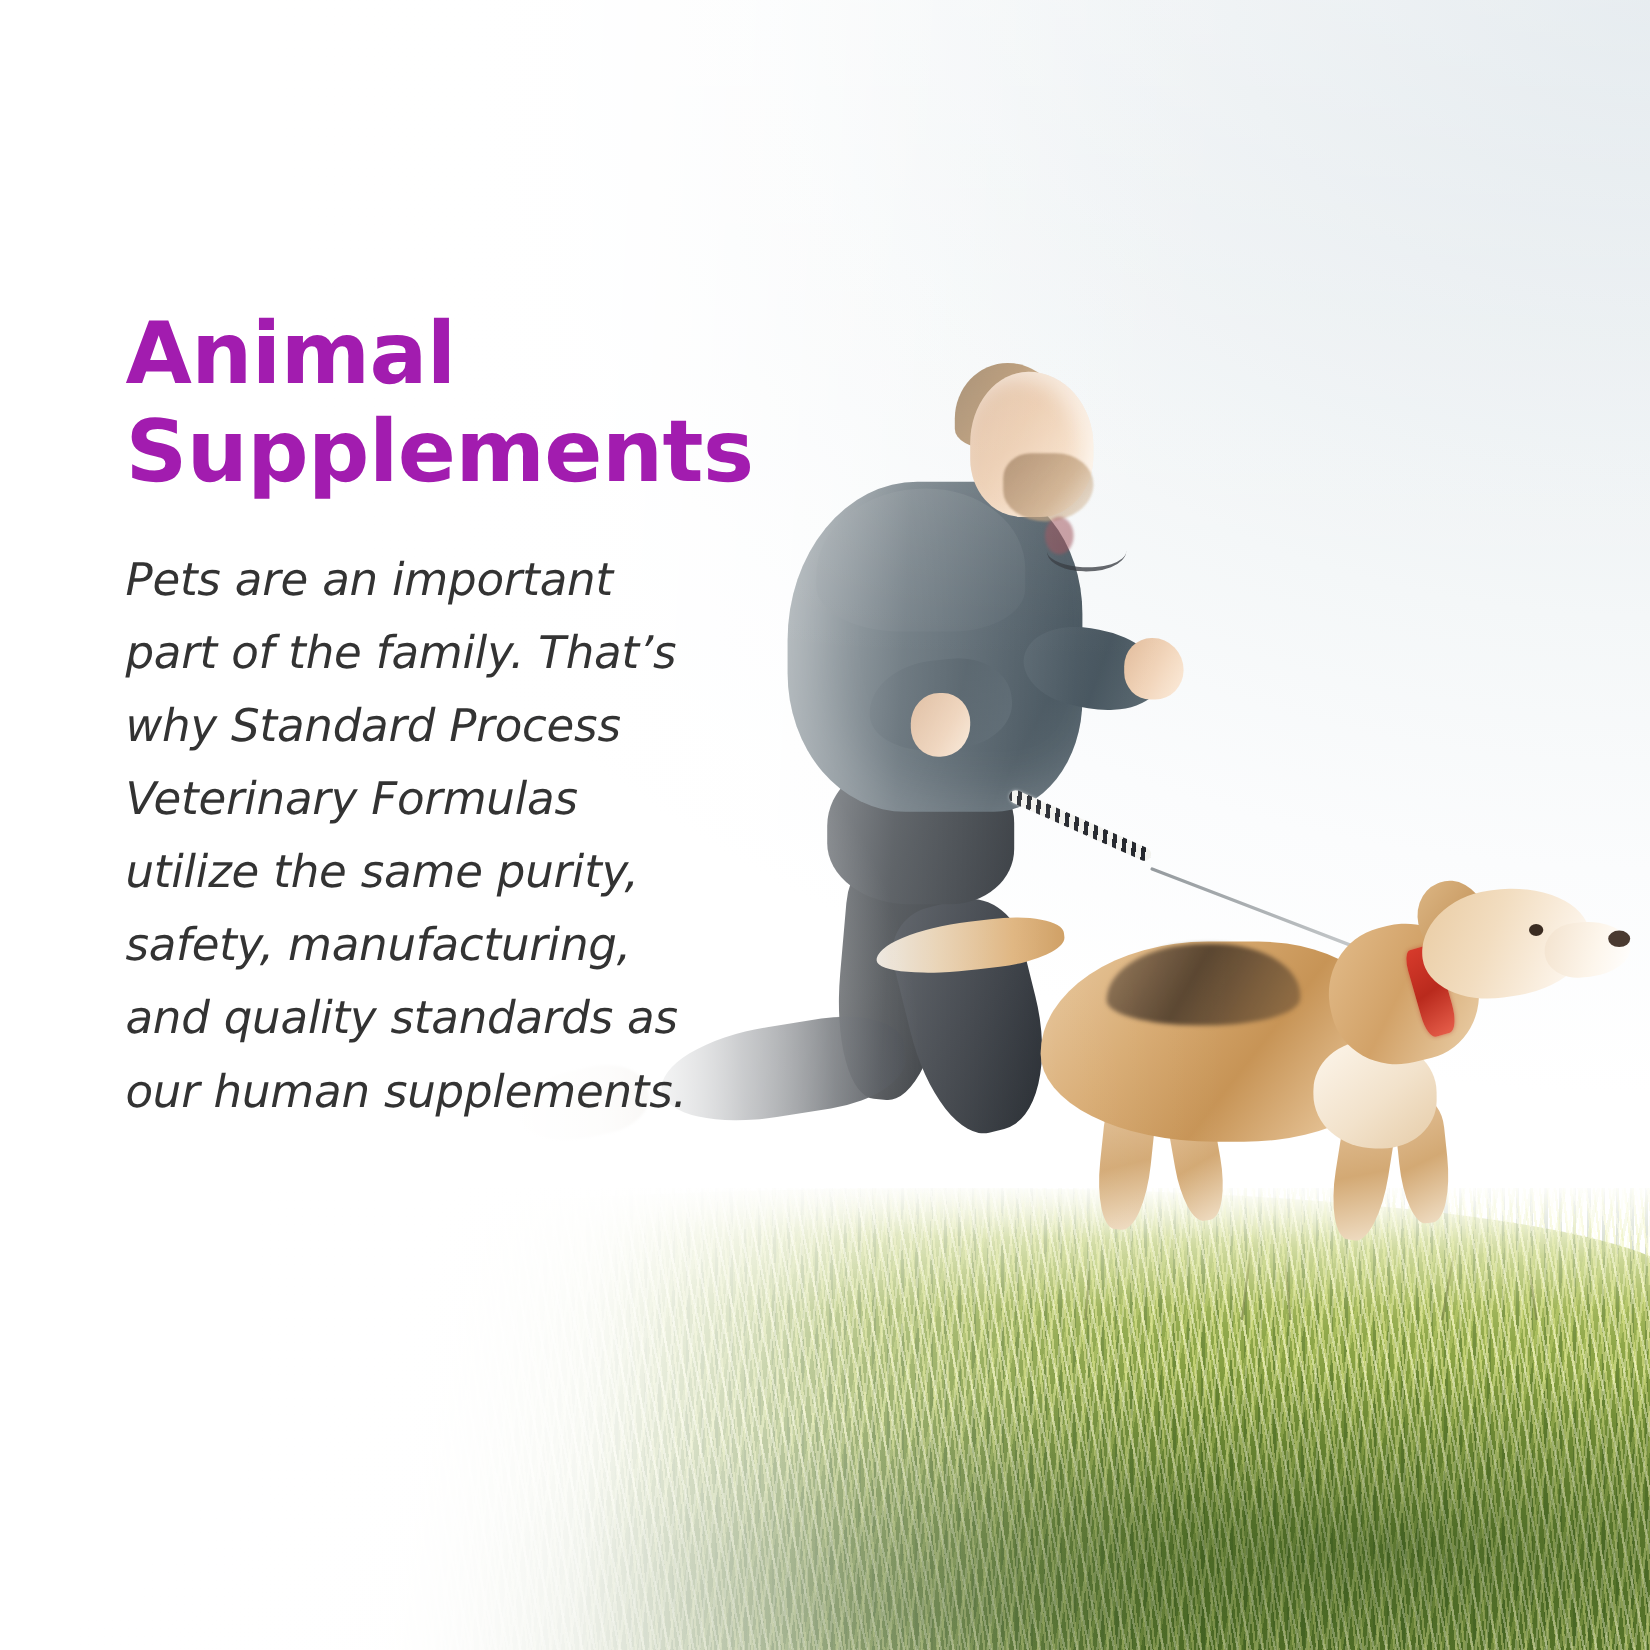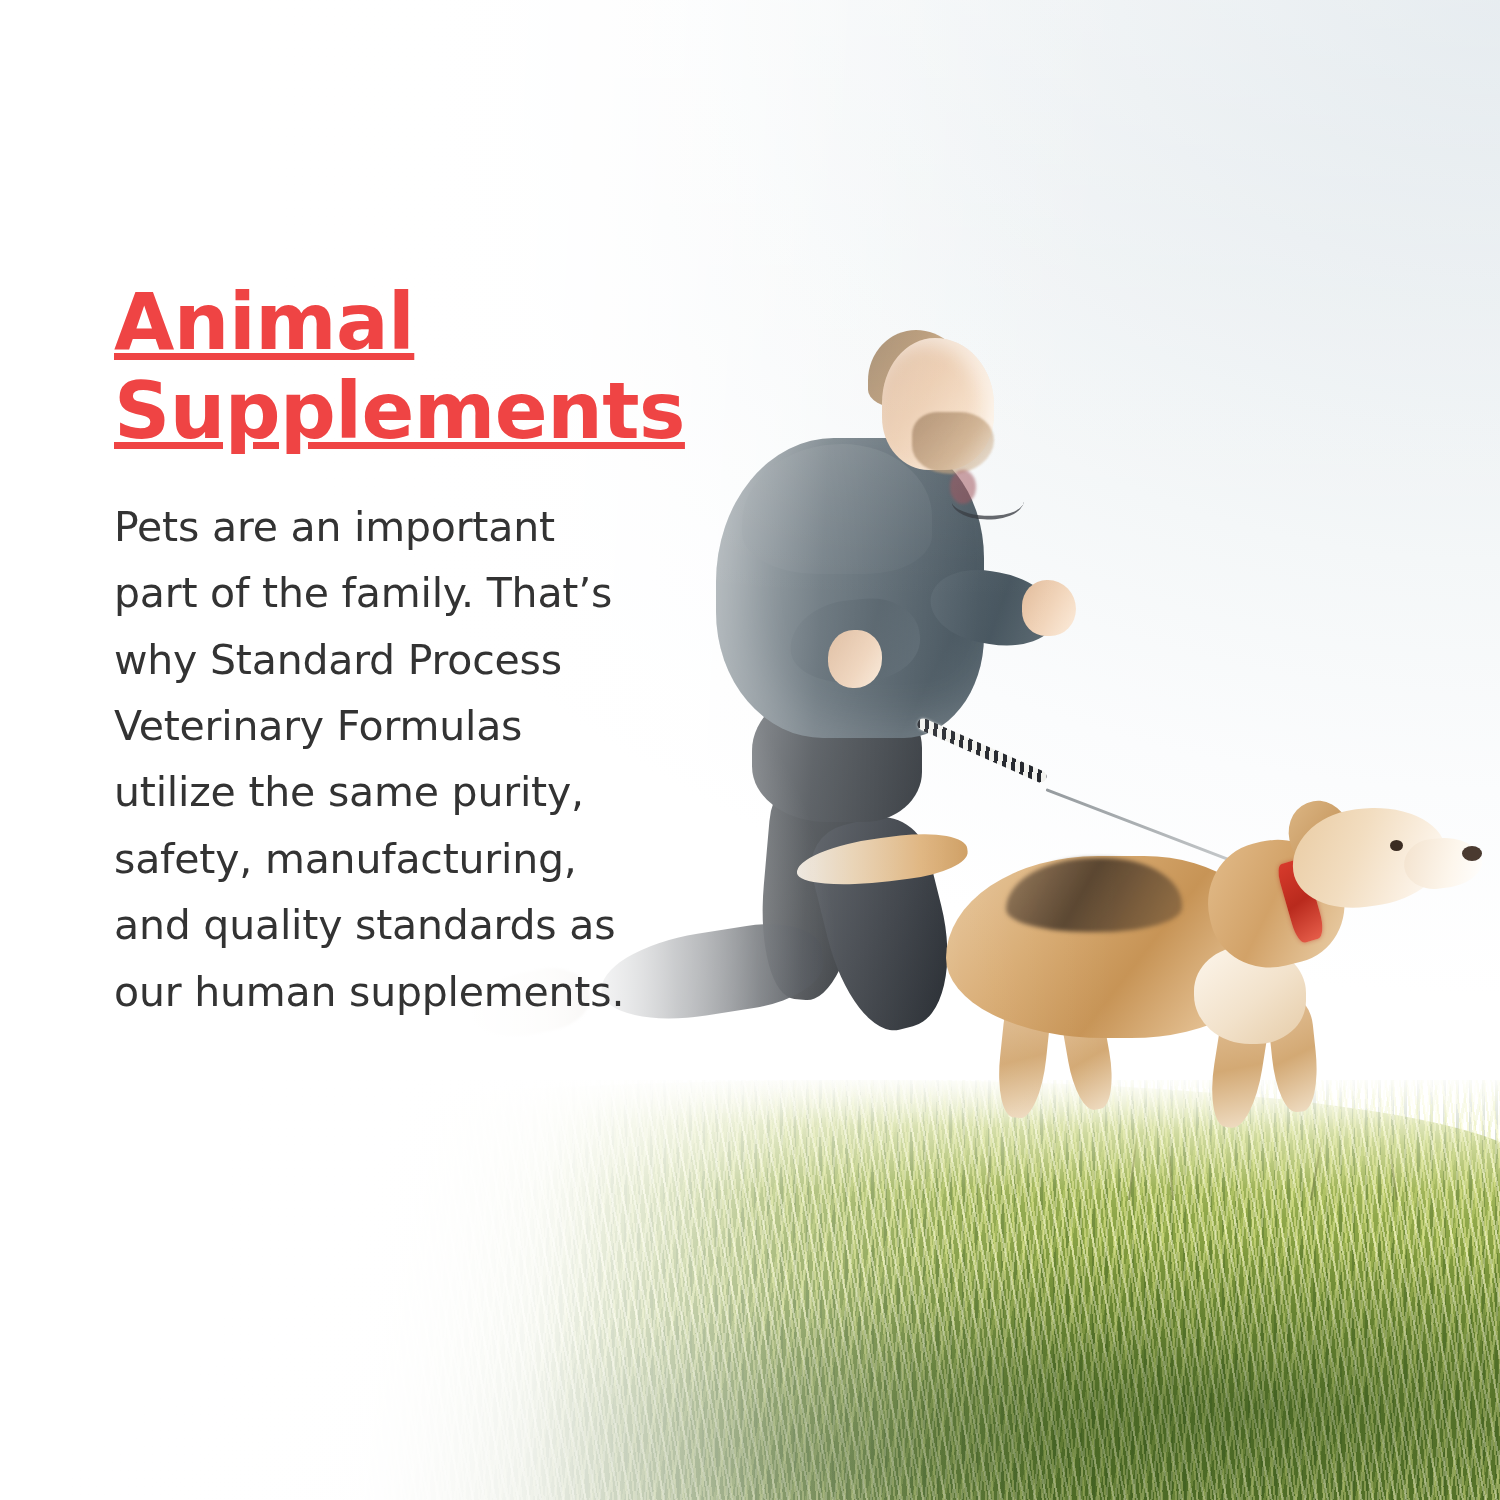--- a/index.html
+++ b/index.html
@@ -436,20 +436,21 @@
   }
   .body-copy {
     margin: 0;
     padding-top: 38px;
     font-family: "DejaVu Sans", sans-serif;
     font-weight: 400;
     font-size: 41px;
     line-height: 1.62;
     letter-spacing: -0.2px;
     white-space: pre-line;
+    font-style: italic;
   }
 </style>
 </head>
 <body>
 
 <div id="stage">
 
   <div class="photo">
 
     <div class="sky"></div>
@@ -507,21 +508,21 @@
       <div class="dog-eye"></div>
       <div class="dog-nose"></div>
     </div>
 
     <div class="sunglare"></div>
     <div class="haze"></div>
     <div class="haze-soft"></div>
   </div>
 
   <div class="text-col">
-    <h1 class="headline" style="color: #ef4444; text-decoration: underline;">Animal
+    <h1 class="headline" style="color: #a21caf;">Animal
 Supplements</h1>
     <p class="body-copy" style="color: rgb(51, 51, 51);">Pets are an important
 part of the family. That’s
 why Standard Process
 Veterinary Formulas
 utilize the same purity,
 safety, manufacturing,
 and quality standards as
 our human supplements.</p>
   </div>

